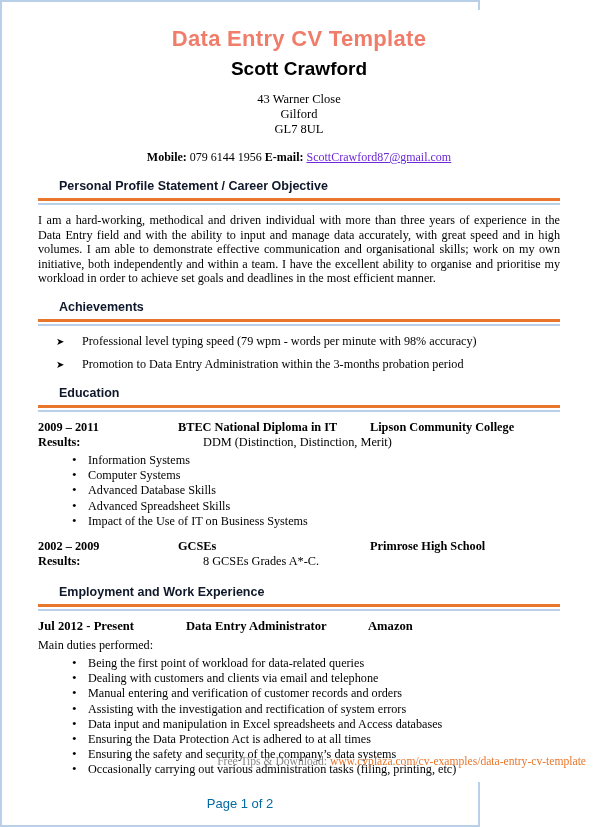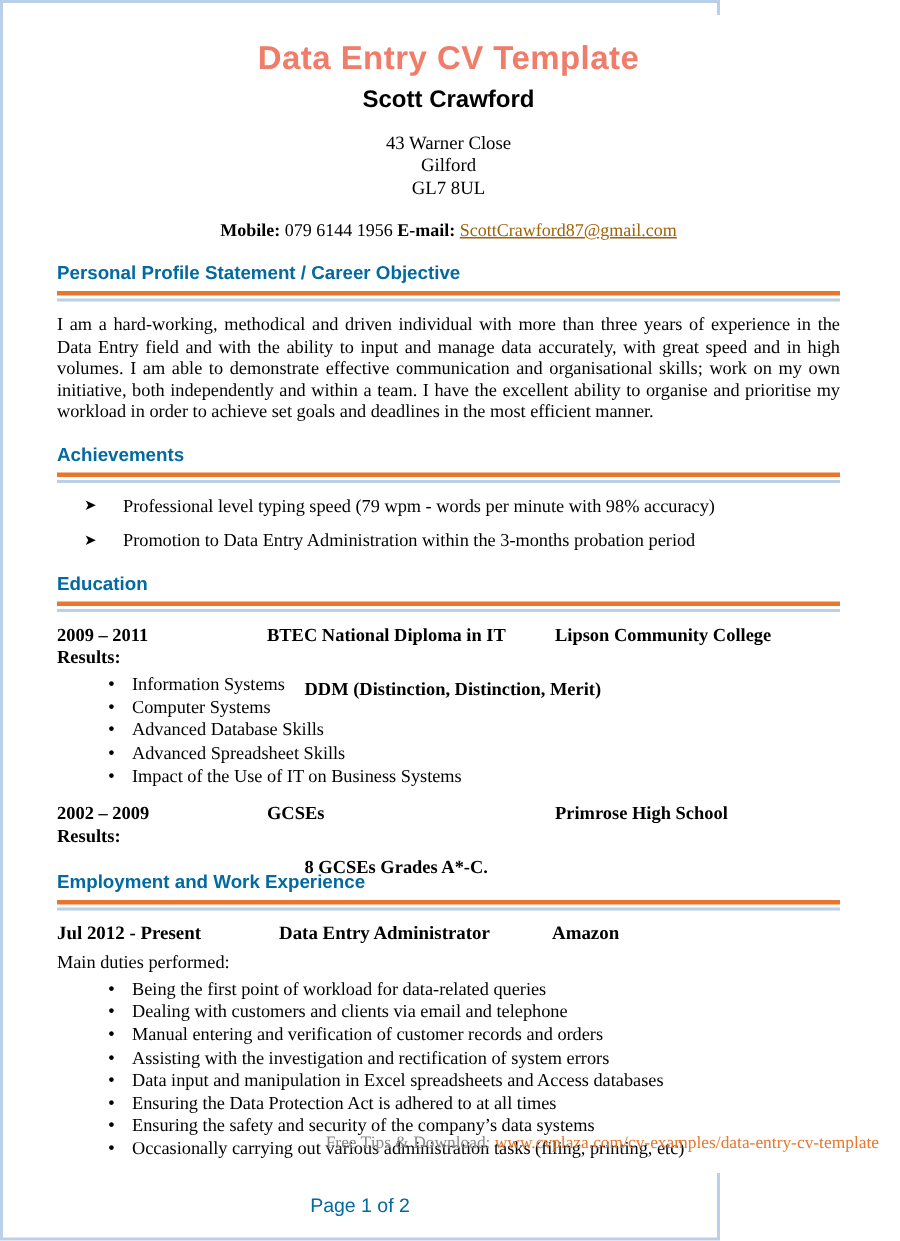--- a/index.html
+++ b/index.html
@@ -38,46 +38,47 @@
     font-family: "Liberation Sans", sans-serif;
     font-weight: bold;
     font-size: 22px;
     letter-spacing: 0.3px;
     margin: 2px 0 6px 0;
   }
   .name {
     text-align: center;
     font-family: "Liberation Sans", sans-serif;
     font-weight: bold;
-    font-size: 16px;
+    font-size: 19px;
     margin-bottom: 12px;
   }
   .address {
     text-align: center;
     font-size: 12.5px;
     line-height: 15px;
   }
   .contact {
     text-align: center;
     font-size: 12px;
     margin-top: 13px;
     margin-bottom: 6px;
   }
   .contact b { font-family: "Liberation Serif", serif; }
   .email-link {
-    color: #a16207;
+    color: #6d28d9;
     text-decoration: underline;
   }
   .section-head {
-    color: #0369a1;
+    color: #0f172a;
     font-family: "Liberation Sans", sans-serif;
     font-weight: bold;
     font-size: 12.5px;
     margin-top: 14px;
     margin-bottom: 5px;
+    margin-left: 21px;
   }
   .rule-thick {
     height: 3px;
     background: #e8762c;
     margin: 0 0 2px 0;
   }
   .rule-thin {
     height: 2px;
     background: #b9d0e8;
     margin: 0 0 8px 0;
@@ -133,21 +134,21 @@
     line-height: 15px;
     margin-top: 4px;
   }
   .edu-line {
     position: relative;
     height: 15px;
   }
   .c1 { position: absolute; left: 0; font-weight: bold; }
   .c2 { position: absolute; left: 140px; font-weight: bold; }
   .c3 { position: absolute; left: 332px; font-weight: bold; }
-  .c2n { position: absolute; left: 165px; font-weight: bold; margin-top: 21px; }
+  .c2n { position: absolute; left: 165px; font-weight: normal; }
   .emp-line { position: relative; height: 16px; font-size: 12.6px; }
   .e1 { position: absolute; left: 0; font-weight: bold; }
   .e2 { position: absolute; left: 148px; font-weight: bold; }
   .e3 { position: absolute; left: 330px; font-weight: bold; }
   .duties-label {
     font-size: 12.2px;
     margin-top: 3px;
   }
   .footer-tip {
     position: absolute;

